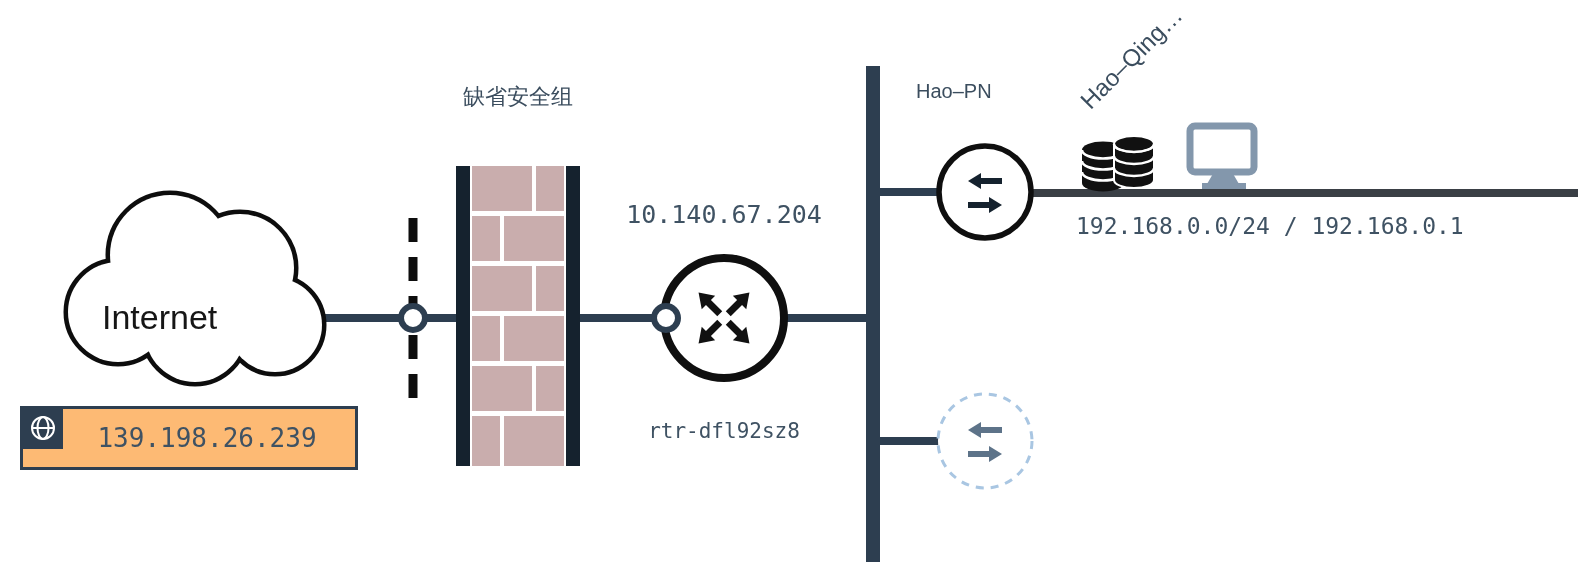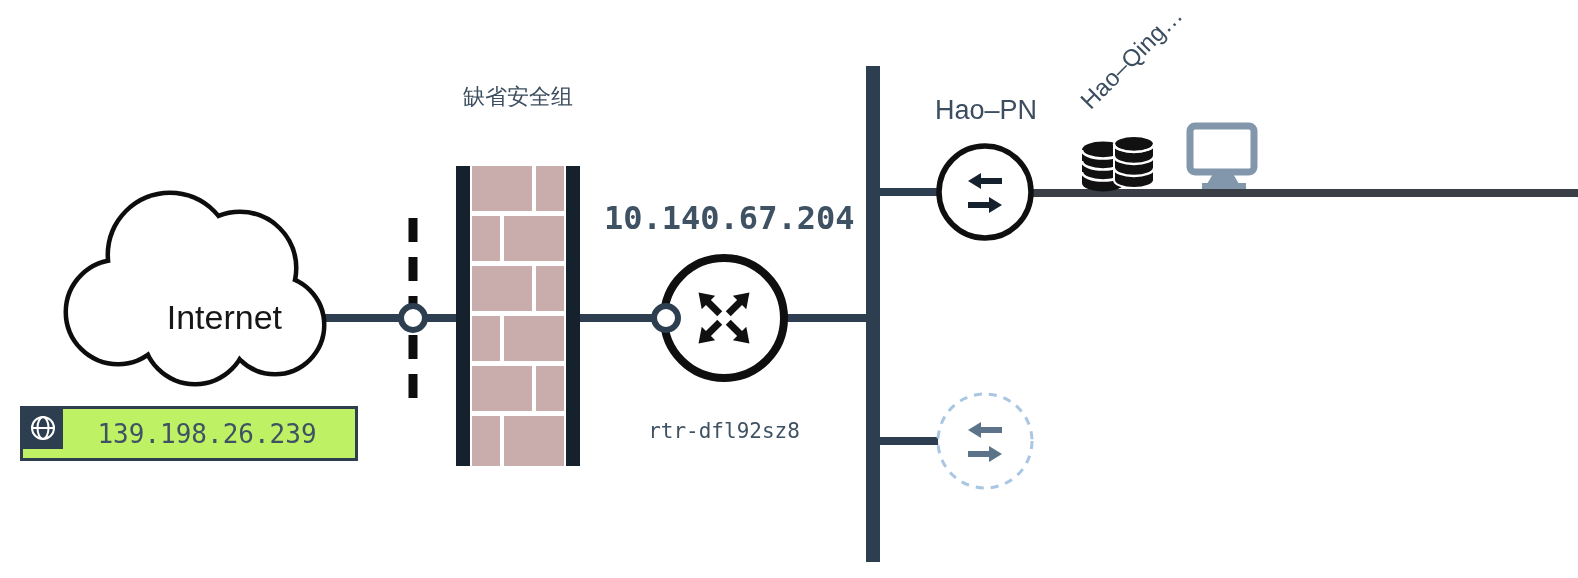--- a/index.html
+++ b/index.html
@@ -3,31 +3,31 @@
 <meta charset="utf-8">
 <style>
   html,body{margin:0;padding:0;background:#ffffff;}
   #canvas{
     position:relative;width:1578px;height:578px;background:#ffffff;
     overflow:hidden;font-family:"Liberation Sans",sans-serif;
   }
   #shapes{position:absolute;left:0;top:0;}
   .lbl{position:absolute;color:#3b4d5e;white-space:nowrap;line-height:1.1;}
   .mono{font-family:"DejaVu Sans Mono",monospace;color:#3f5263;}
-  #internet-lbl{left:102px;top:299px;width:180px;text-align:right;font-size:34px;color:#161616;}
+  #internet-lbl{left:102px;top:299px;width:180px;text-align:left;font-size:34px;color:#161616;}
   #fw-lbl{left:408px;top:85px;width:220px;text-align:center;font-size:22px;}
-  #rtr-ip{left:604px;top:201px;width:240px;text-align:center;font-size:32px;font-weight:bold;}
+  #rtr-ip{left:604px;top:201px;width:240px;text-align:center;font-size:25px;}
   #rtr-name{left:604px;top:420px;width:240px;text-align:center;font-size:21px;}
-  #sw-lbl{left:916px;top:96px;width:140px;text-align:center;font-size:27px;}
+  #sw-lbl{left:916px;top:80px;width:140px;font-size:20px;}
   #cidr{left:1076px;top:214px;font-size:23px;}
   #vxnet-name{left:1094px;top:88px;height:26px;font-size:24px;
     transform:rotate(-45deg);transform-origin:0 100%;}
   #eip-badge{
-    position:absolute;left:20px;top:406px;width:338px;height:55px;
-    box-sizing:border-box;border:3px solid #2d3e50;background:#bef264;
+    position:absolute;left:20px;top:406px;width:338px;height:64px;
+    box-sizing:border-box;border:3px solid #2d3e50;background:#fdba74;
   }
   #eip-icon-box{
     position:absolute;left:0;top:0;width:40px;height:40px;background:#2d3e50;
   }
   #eip-text{
     position:absolute;left:0;top:0;right:0;bottom:0;
     display:flex;align-items:center;justify-content:center;
     padding-left:36px;font-size:26px;
   }
 </style>
@@ -143,20 +143,21 @@
   <div class="lbl" id="fw-lbl">缺省安全组</div>
 
   <div class="lbl mono" id="rtr-ip">10.140.67.204</div>
 
   <div class="lbl mono" id="rtr-name">rtr-dfl92sz8</div>
 
   <div class="lbl" id="sw-lbl">Hao–PN</div>
 
   <div class="lbl" id="vxnet-name">Hao–Qing…</div>
 
+  <div class="lbl mono" id="cidr">192.168.0.0/24 / 192.168.0.1</div>
 
   <div id="eip-badge">
     <div id="eip-icon-box">
       <svg width="40" height="40" viewBox="0 0 40 40">
         <circle cx="20" cy="19" r="11" fill="none" stroke="#ffffff" stroke-width="2"></circle>
         <line x1="9" y1="19" x2="31" y2="19" stroke="#ffffff" stroke-width="2"></line>
         <ellipse cx="20" cy="19" rx="5.5" ry="11" fill="none" stroke="#ffffff" stroke-width="2"></ellipse>
       </svg>
     </div>
     <div id="eip-text" class="mono">139.198.26.239</div>

